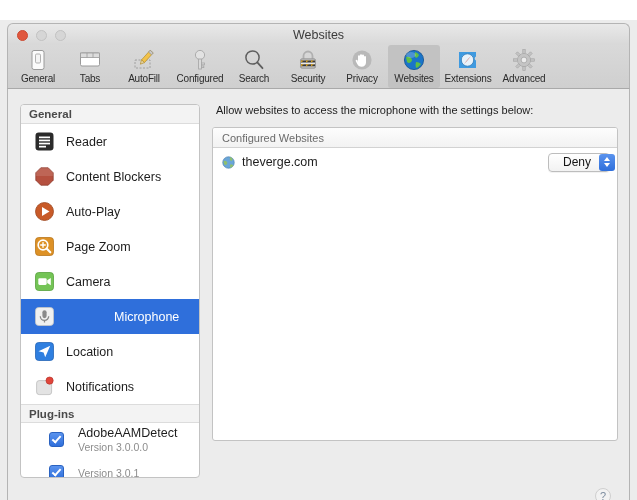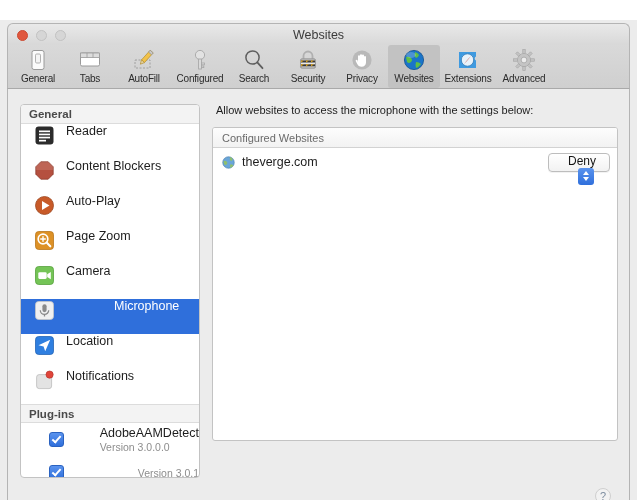--- a/index.html
+++ b/index.html
@@ -131,20 +131,21 @@
     font-size: 11.5px;
     font-weight: bold;
     color: #4a4a4a;
     background: #f3f3f3;
     border-bottom: 1px solid #dcdcdc;
     box-sizing: border-box;
   }
   .side-row {
     height: 35px;
     display: flex;
+    align-items: center;
     padding-left: 12px;
     box-sizing: border-box;
     cursor: default;
   }
   .side-row.selected { background: #2f6fdb; gap: 48px; }
   .side-row.selected .side-label { color: #ffffff; }
   .side-icon {
     width: 22px; height: 22px;
     margin-right: 11px;
     flex: 0 0 auto;
@@ -154,21 +155,20 @@
     font-size: 12.5px;
     color: #1d1d1d;
   }
 
   .plug-row {
     height: 33px;
     display: flex;
     align-items: center;
     padding-left: 28px;
     box-sizing: border-box;
-    justify-content: space-between;
   }
   .checkbox {
     width: 13px; height: 13px;
     border-radius: 3px;
     background: linear-gradient(to bottom,#5a93ee,#2f6fdb);
     border: 1px solid #2a62c0;
     margin-right: 14px;
     flex: 0 0 auto;
     position: relative;
   }
@@ -239,21 +239,20 @@
     height: 19px;
     display: inline-flex;
     align-items: center;
     background: linear-gradient(to bottom,#ffffff,#f2f2f2);
     border: 1px solid #bdbdbd;
     border-radius: 4px;
     box-shadow: 0 1px 0 rgba(0,0,0,0.05);
     padding-left: 14px;
     box-sizing: border-box;
     cursor: default;
-    flex-direction: column;
   }
   .popup-value {
     font-size: 12px;
     color: #151515;
     padding-right: 8px;
     white-space: nowrap;
   }
   .popup-arrows {
     width: 16px;
     height: 17px;

